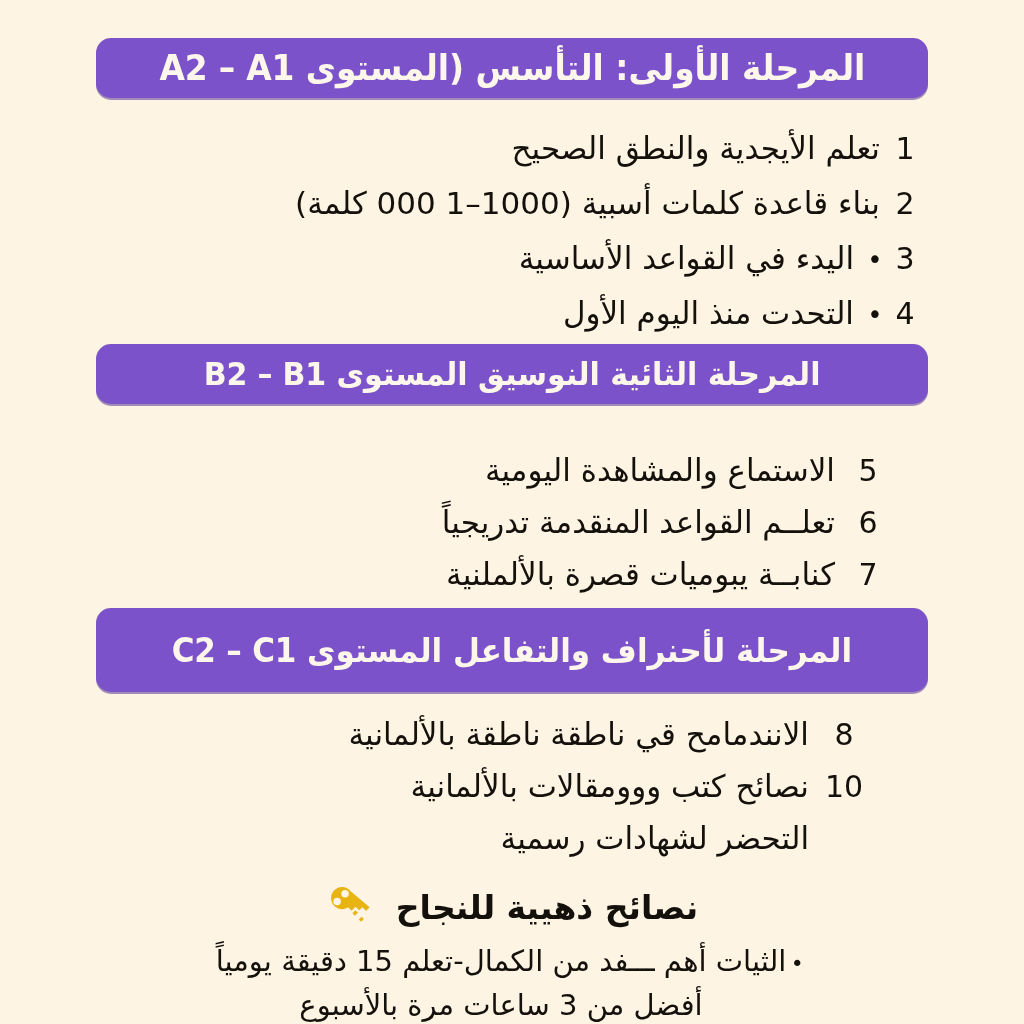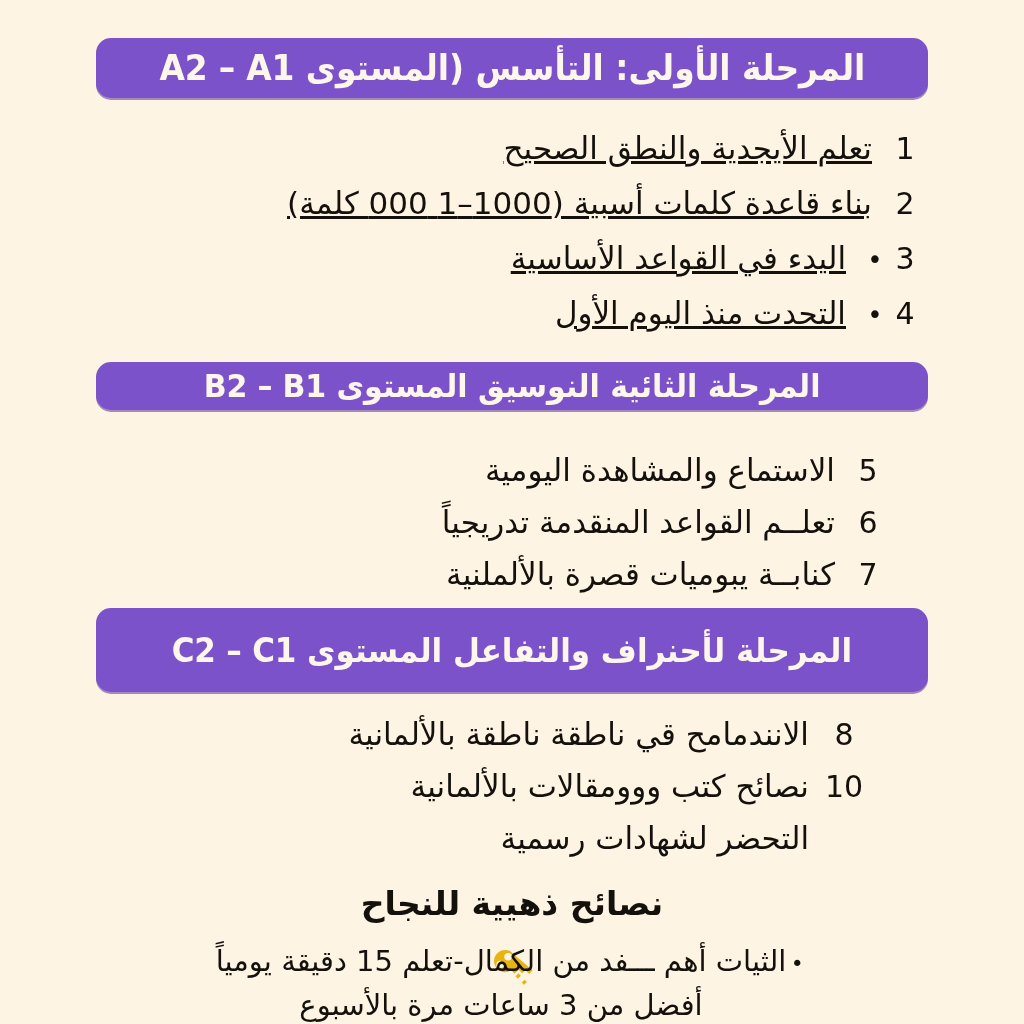--- a/index.html
+++ b/index.html
@@ -41,21 +41,21 @@
   .banner-text {
     color: #fdf6ea;
     font-weight: bold;
     letter-spacing: -0.2px;
     line-height: 1;
     white-space: nowrap;
     transform: scaleX(0.94);
   }
 
   #banner-1 { top: 38px;  height: 60px; }
-  #banner-2 { top: 362px; height: 48px; justify-content: center; }
+  #banner-2 { top: 344px; height: 60px; justify-content: center; }
   #banner-3 { top: 608px; height: 84px; }
 
   #banner-1 .banner-text { font-size: 35px; }
   #banner-2 .banner-text { font-size: 32px; }
   #banner-3 .banner-text { font-size: 33px; }
 
   
   .list {
     position: absolute;
     direction: rtl;
@@ -97,21 +97,21 @@
     width: 832px;
   }
   #list-1 .row {
     height: 55px;
     flex-direction: row;
     justify-content: flex-start;
     padding-right: 6px;
   }
   #list-1 .num { width: 34px; }
   #list-1 .bullet { width: 26px; }
-  #list-1 .txt { margin-right: 16px; text-decoration: underline; }
+  #list-1 .txt { margin-right: 8px; }
 
   
   #list-2 {
     top: 452px;
     right: 96px;
     width: 832px;
   }
   #list-2 .row {
     height: 52px;
     padding-right: 42px;
@@ -133,21 +133,21 @@
   #list-3 .txt { margin-right: 13px; }
   #list-3 .row.no-num .num { visibility: hidden; }
 
   
   .tips-heading {
     position: absolute;
     top: 884px;
     right: 96px;
     width: 832px;
     display: flex;
-    flex-direction: column;
+    flex-direction: row;
     align-items: center;
     justify-content: center;
     gap: 24px;
     direction: rtl;
   }
   .tips-heading .label {
     font-size: 33px;
     font-weight: bold;
     color: #14100c;
     white-space: nowrap;

